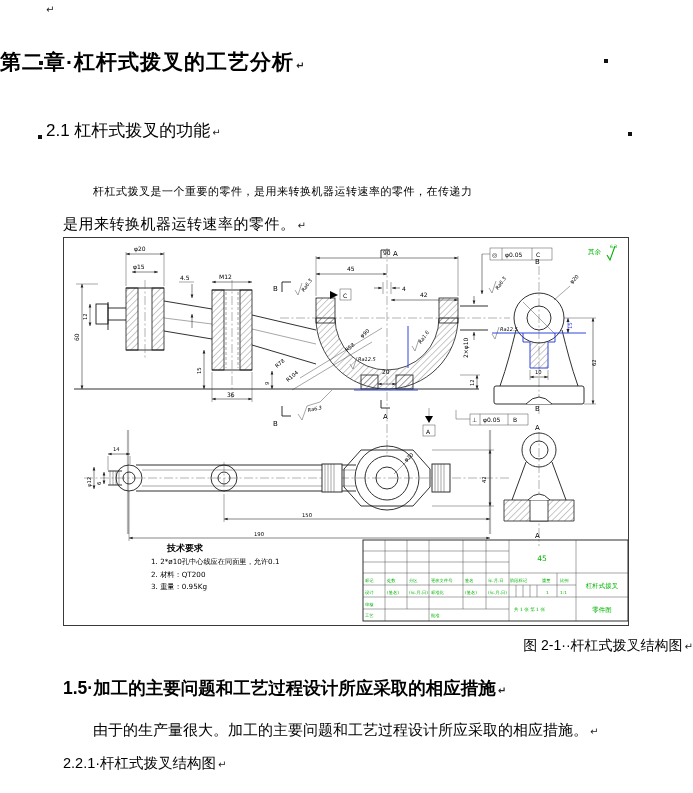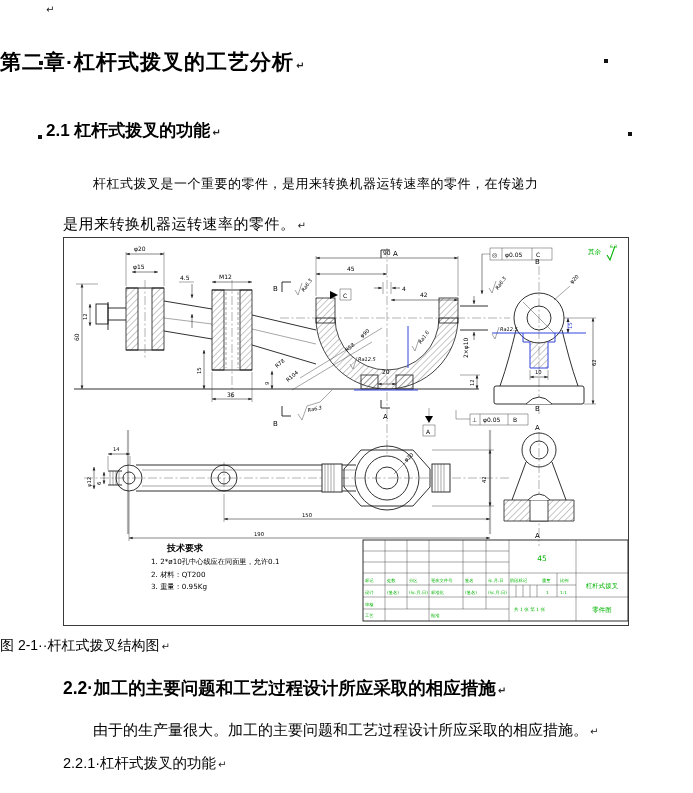--- a/index.html
+++ b/index.html
@@ -2,25 +2,25 @@
 <html><head>
 <meta charset="utf-8">
 <style>
   html,body{margin:0;padding:0}
   body{width:693px;height:793px;background:#fff;position:relative;overflow:hidden;
        font-family:"Liberation Sans","DejaVu Sans",sans-serif;color:#000}
   .abs{position:absolute}
   .sq{position:absolute;width:4px;height:4px;background:#111}
   .pil{font-size:10px;color:#222;margin-left:2px;font-family:"DejaVu Sans",sans-serif}
   .doc-title{left:0;right:0;top:48px;text-align:left;font-size:21px;font-weight:bold;letter-spacing:1px}
-  .h21{left:46px;top:119px;font-size:17px;font-weight:bold}
-  .p21l1{left:63px;top:175px;width:567px;padding-left:30px;font-size:13px;letter-spacing:.5px;box-sizing:border-box}
+  .h21{left:46px;top:119px;font-size:17px;font-weight:normal}
+  .p21l1{left:63px;top:184px;width:567px;padding-left:30px;font-size:11px;letter-spacing:.5px;box-sizing:border-box}
   .p21l2{left:63px;top:215px;font-size:15px;letter-spacing:.5px}
   .figure{left:63px;top:237px;width:566px;height:389px;border:1px solid #3a3a3a;box-sizing:border-box;background:#fff}
-  .caption{left:0;right:0;top:637px;text-align:left;font-size:14px}
+  .caption{left:16px;right:0;top:637px;text-align:right;font-size:14px}
   .h22{left:63px;top:676px;font-size:17.5px;font-weight:bold}
   .p22{left:63px;top:721px;width:567px;padding-left:30px;font-size:15px;box-sizing:border-box}
   .h221{left:63px;top:754px;font-size:14.5px}
   .toppil{left:44px;top:4px}
   
   svg text{font-family:"DejaVu Sans",sans-serif}
   .ln{stroke:#1a1a1a;stroke-width:.9;fill:none}
   .tn{stroke:#3a3a3a;stroke-width:.45;fill:none}
   .cl{stroke:#666;stroke-width:.5;fill:none;stroke-dasharray:9 2.5 2 2.5}
   .dsh{stroke:#3a3a3a;stroke-width:.45;fill:none;stroke-dasharray:3 2}
@@ -388,22 +388,22 @@
     <text class="gz" style="font-size:6.5px" text-anchor="middle" x="538" y="374">零件图</text>
   </g>
 </svg>
 </div>
 
 <div class="abs caption">
   <span>图 2-1··杆杠式拨叉结构图</span><span class="pil">↵</span>
 </div>
 
 <div class="abs h22">
-  <span>2.2·加工的主要问题和工艺过程设计所应采取的相应措施</span><span class="pil">↵</span>
+  <span>1.5·加工的主要问题和工艺过程设计所应采取的相应措施</span><span class="pil">↵</span>
 </div>
 
 <div class="abs p22">
   <span>由于的生产量很大。加工的主要问题和工艺过程设计所应采取的相应措施。</span><span class="pil">↵</span>
 </div>
 
 <div class="abs h221">
-  <span>2.2.1·杠杆式拨叉的功能</span><span class="pil">↵</span>
+  <span>2.2.1·杆杠式拨叉结构图</span><span class="pil">↵</span>
 </div>
 
 </body></html>

